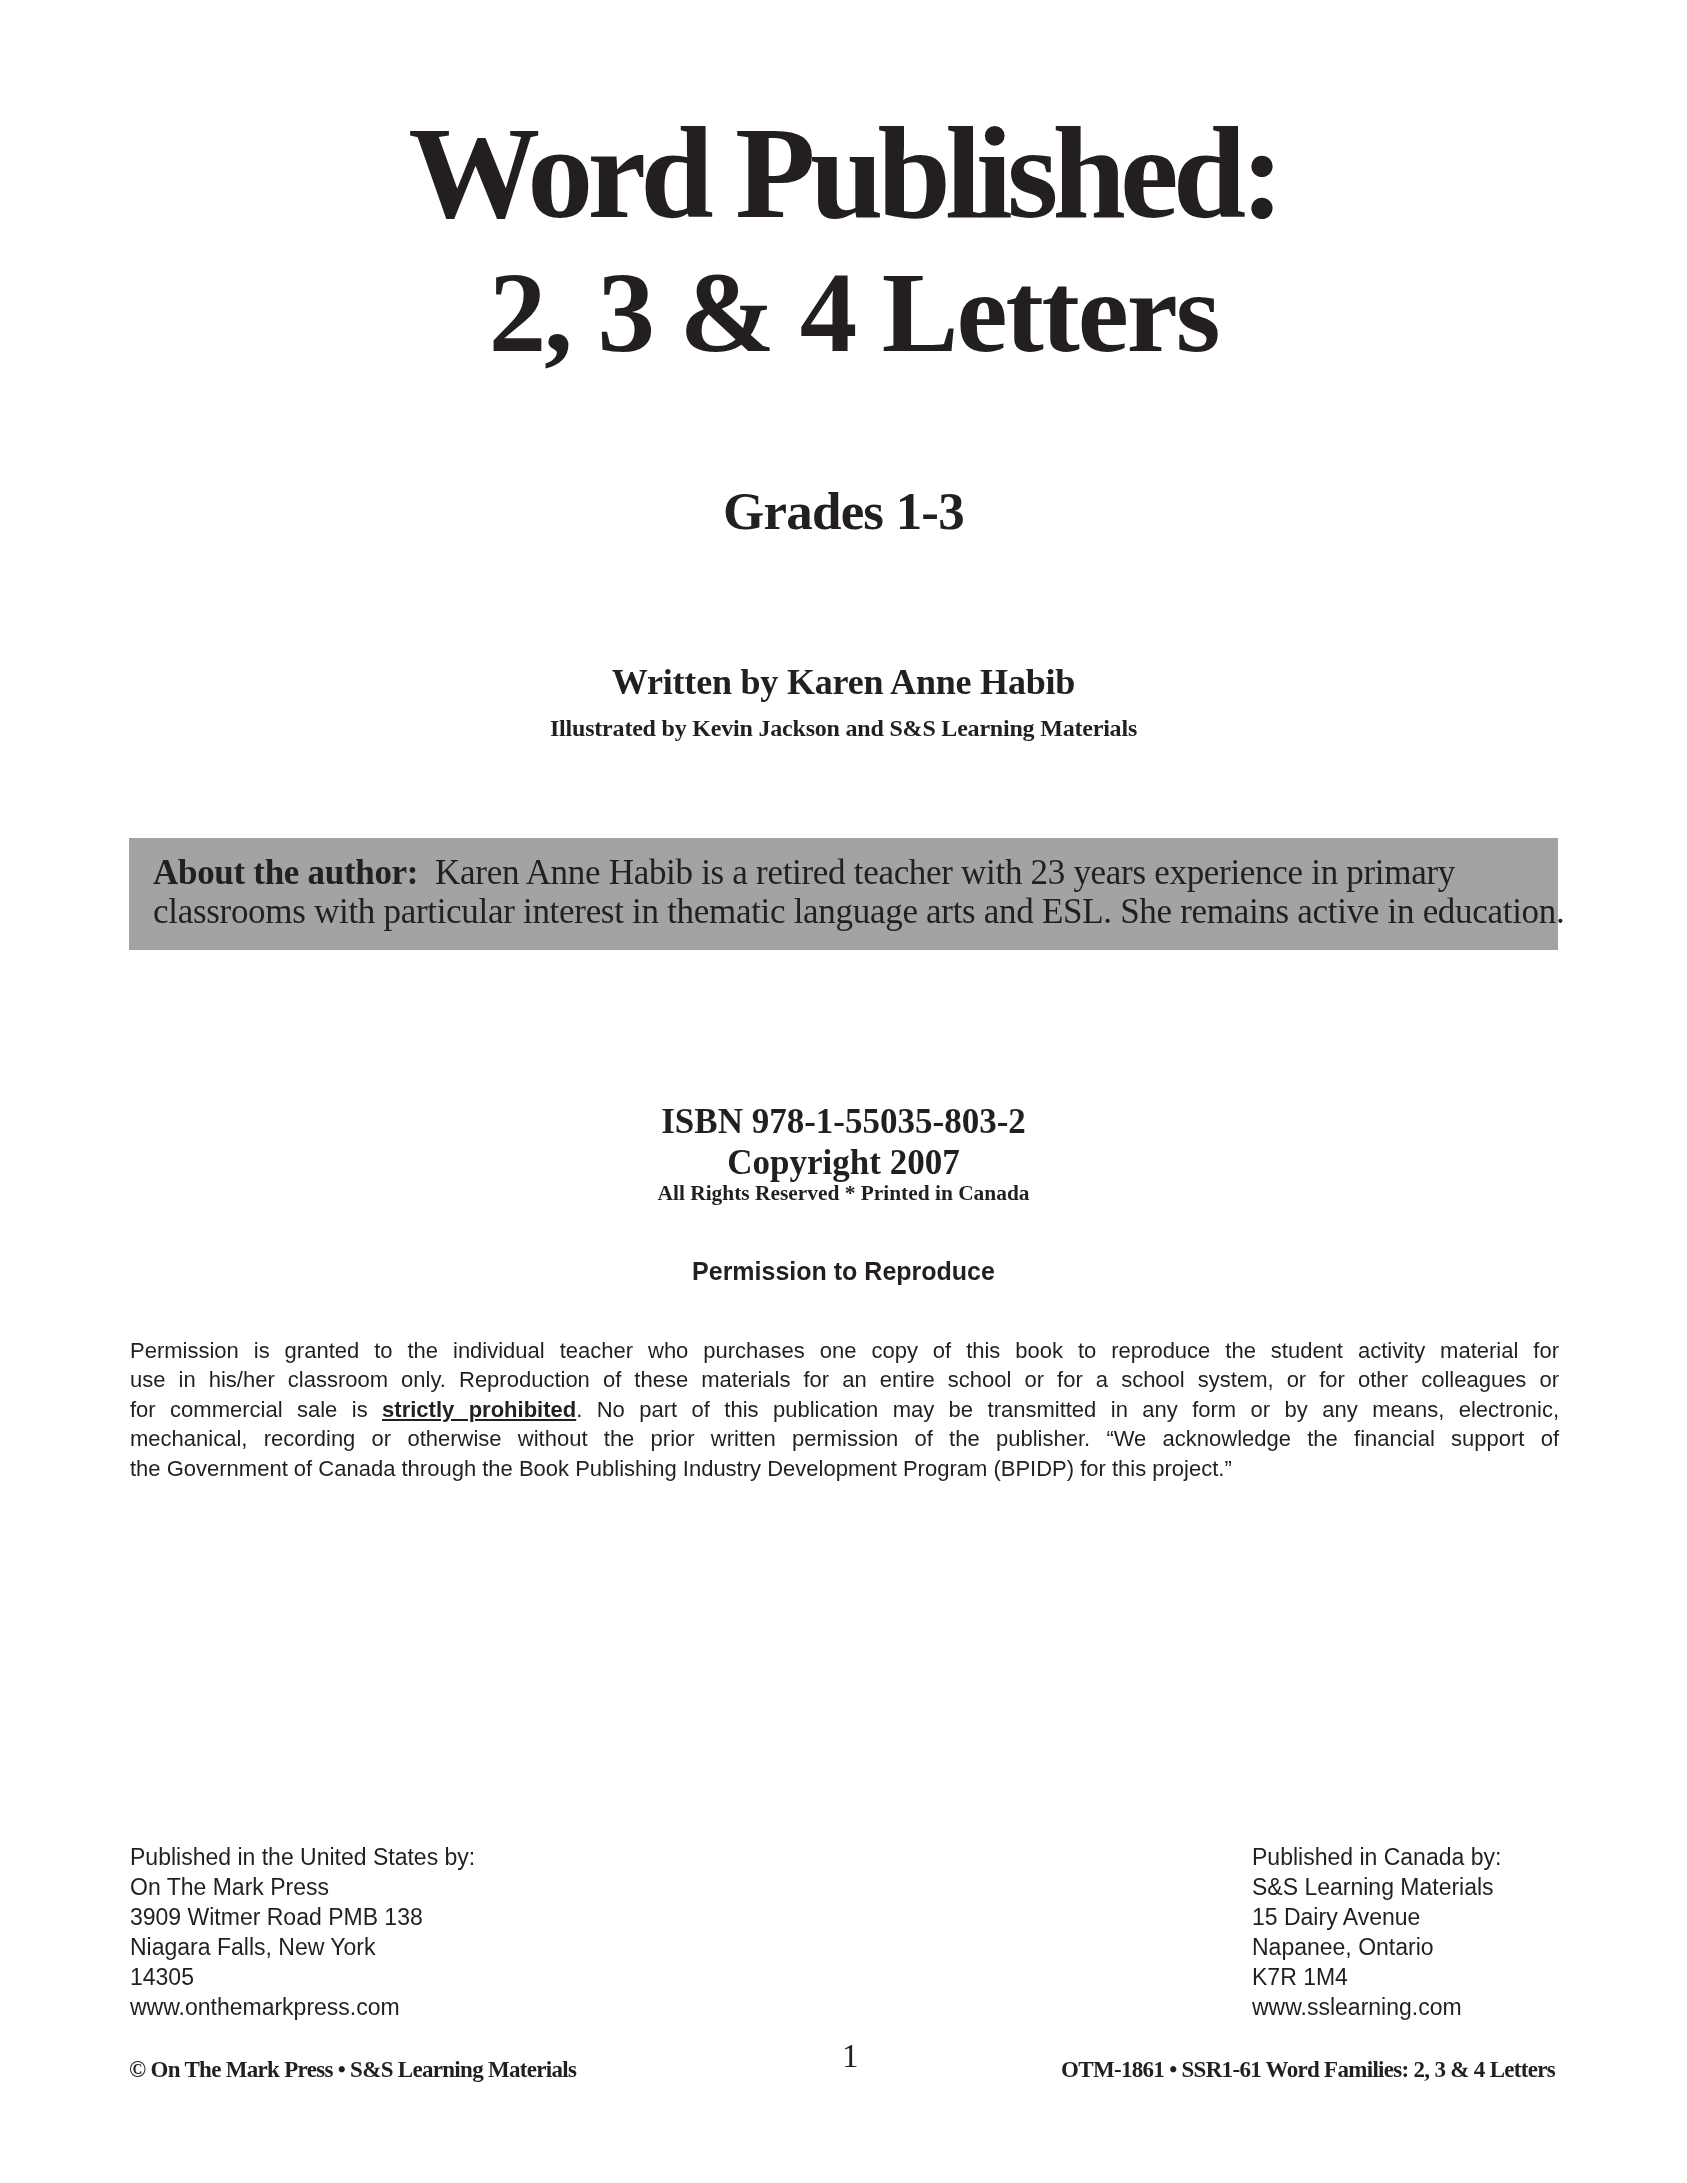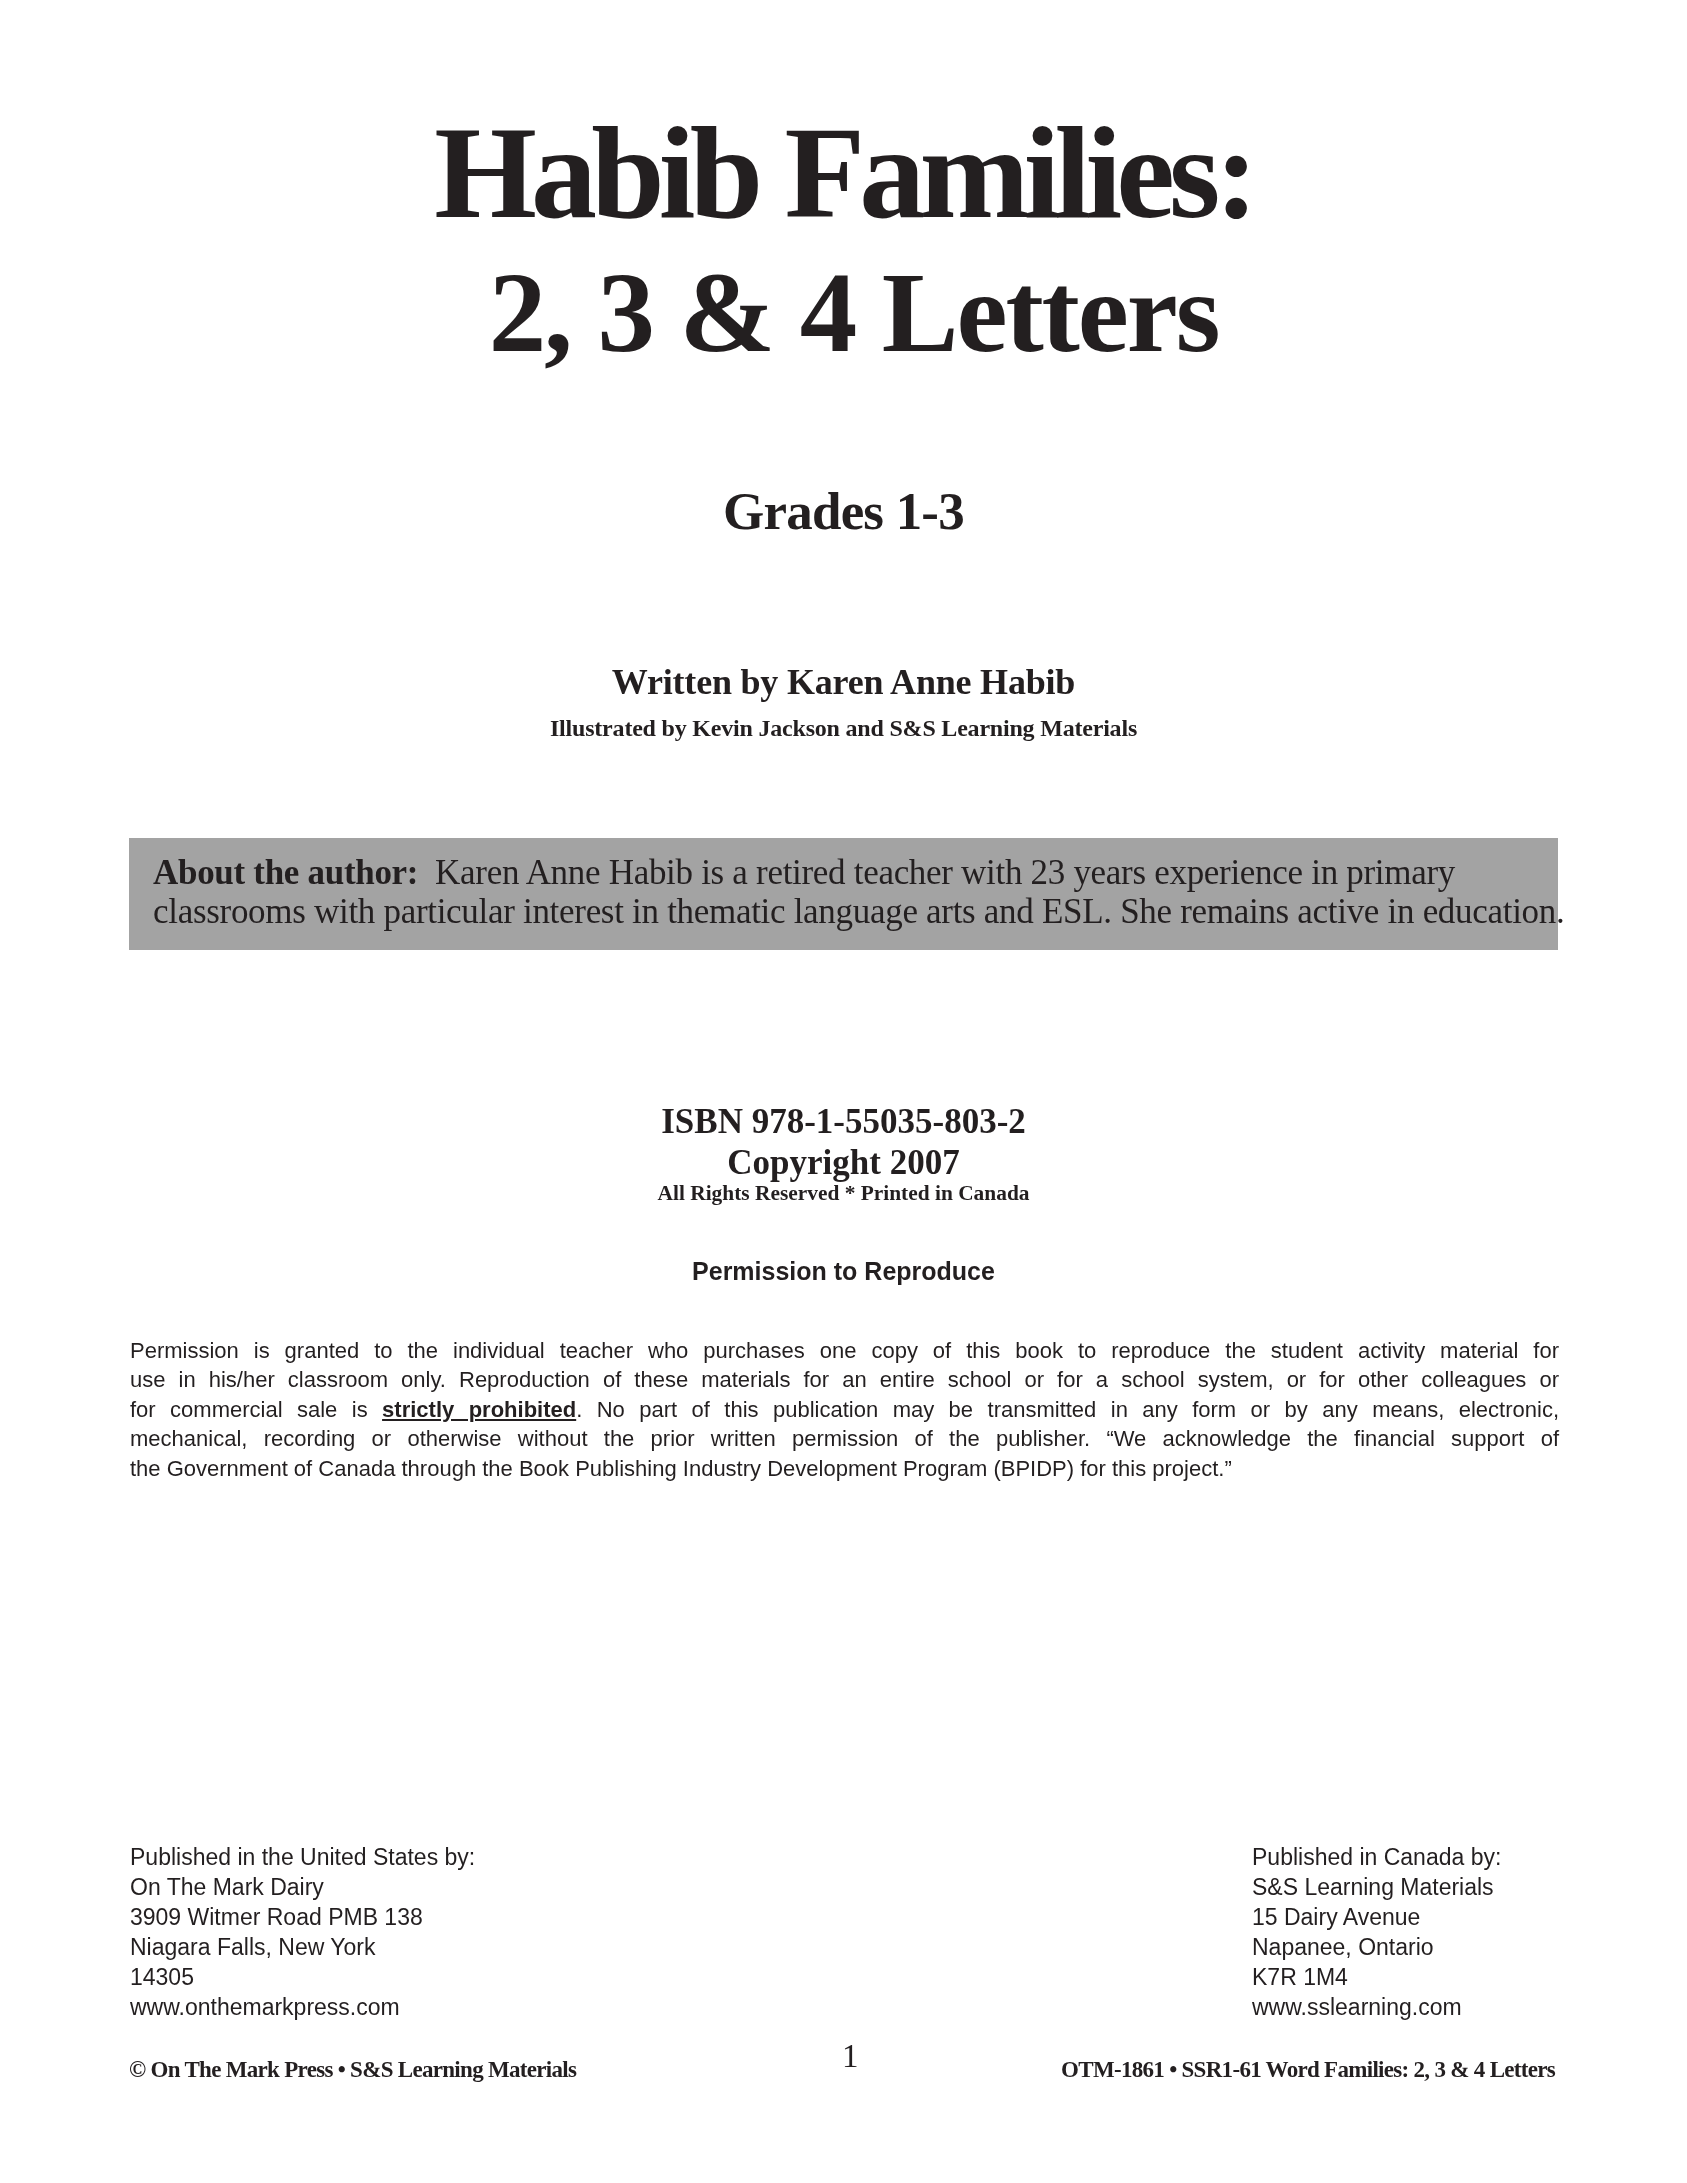--- a/index.html
+++ b/index.html
@@ -36,21 +36,21 @@
   .pub-us { left: 130px; top: 1842px; }
   .pub-ca { left: 1252px; top: 1842px; }
 
   .footer-left { left: 129px; top: 2056px; font-size: 23px; line-height: 28px; font-weight: bold; letter-spacing: -0.7px; }
   .page-num { left: 842px; top: 2038px; font-size: 33px; line-height: 36px; }
   .footer-right { left: 980px; top: 2056px; font-size: 23px; line-height: 28px; font-weight: bold; letter-spacing: -0.7px; width: 575px; text-align: right; }
 </style>
 </head>
 <body>
 
-<div class="abs serif center title1">Habib Families:</div>
+<div class="abs serif center title1">Word Published:</div>
 <div class="abs serif center title2">2, 3 &amp; 4 Letters</div>
 
 <div class="abs serif center grades">Grades 1-3</div>
 
 <div class="abs serif center written">Written by Karen Anne Habib</div>
 <div class="abs serif center illustrated">Illustrated by Kevin Jackson and S&amp;S Learning Materials</div>
 
 <div class="author-box">
   <div class="author-line l1 serif">
     <span class="author-label">About the author:</span>&nbsp;
@@ -66,21 +66,21 @@
 <div class="abs sans center perm-heading">Permission to Reproduce</div>
 
 <div class="perm-line sans" style="top:1336px;">Permission is granted to the individual teacher who purchases one copy of this book to reproduce the student activity material for</div>
 <div class="perm-line sans" style="top:1365px;">use in his/her classroom only.  Reproduction of these materials for an entire school or for a school system, or for other colleagues or</div>
 <div class="perm-line sans" style="top:1395px;"><span>for commercial sale is </span><span class="underline-bold">strictly prohibited</span><span>.  No part of this publication may be transmitted in any form or by any means, electronic,</span></div>
 <div class="perm-line sans" style="top:1424px;">mechanical, recording or otherwise without the prior written permission of the publisher.  “We acknowledge the financial support of</div>
 <div class="perm-line sans last" style="top:1454px;">the Government of Canada through the Book Publishing Industry Development Program (BPIDP) for this project.”</div>
 
 <div class="pub pub-us sans">
   <div>Published in the United States by:</div>
-  <div>On The Mark Dairy</div>
+  <div>On The Mark Press</div>
   <div>3909 Witmer Road  PMB 138</div>
   <div>Niagara Falls, New York</div>
   <div>14305</div>
   <div>www.onthemarkpress.com</div>
 </div>
 
 <div class="pub pub-ca sans">
   <div>Published in Canada by:</div>
   <div>S&amp;S Learning Materials</div>
   <div>15 Dairy Avenue</div>

